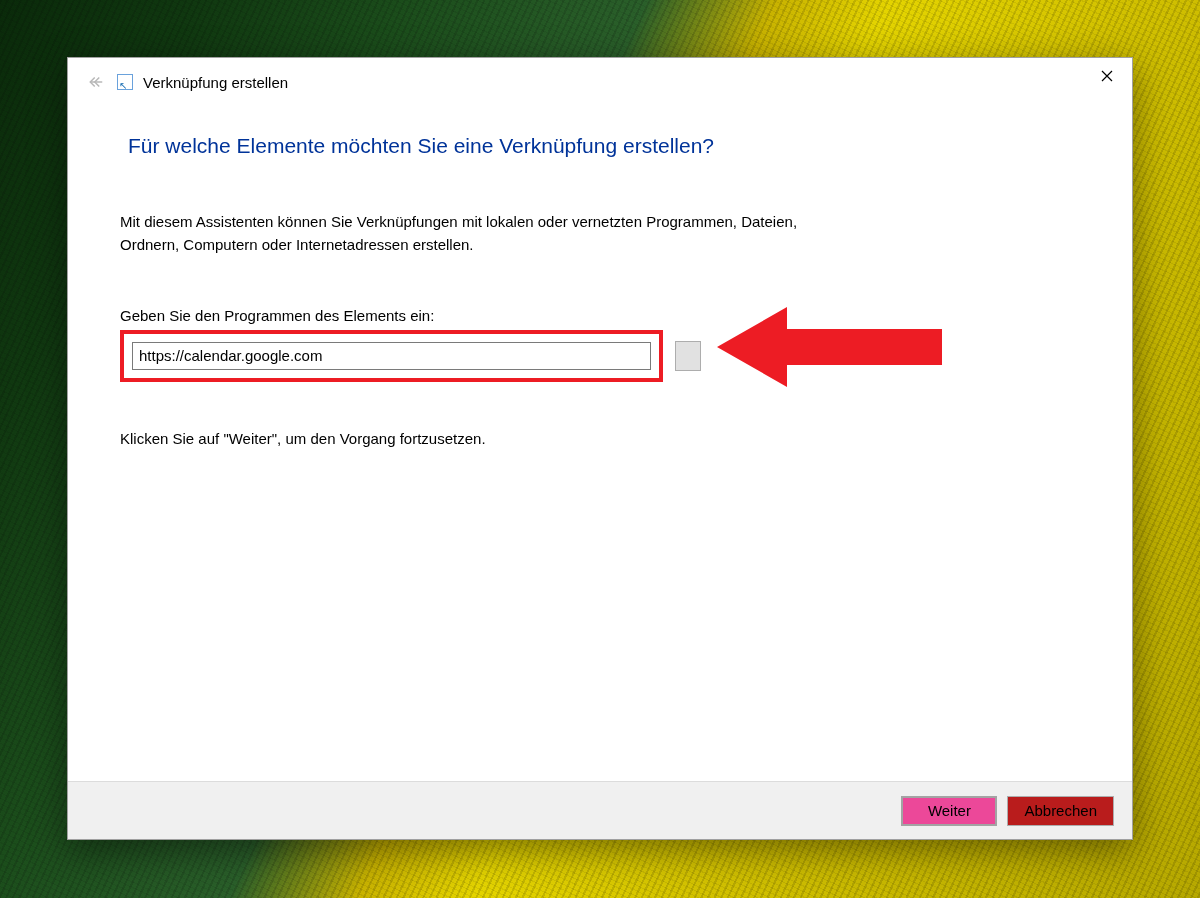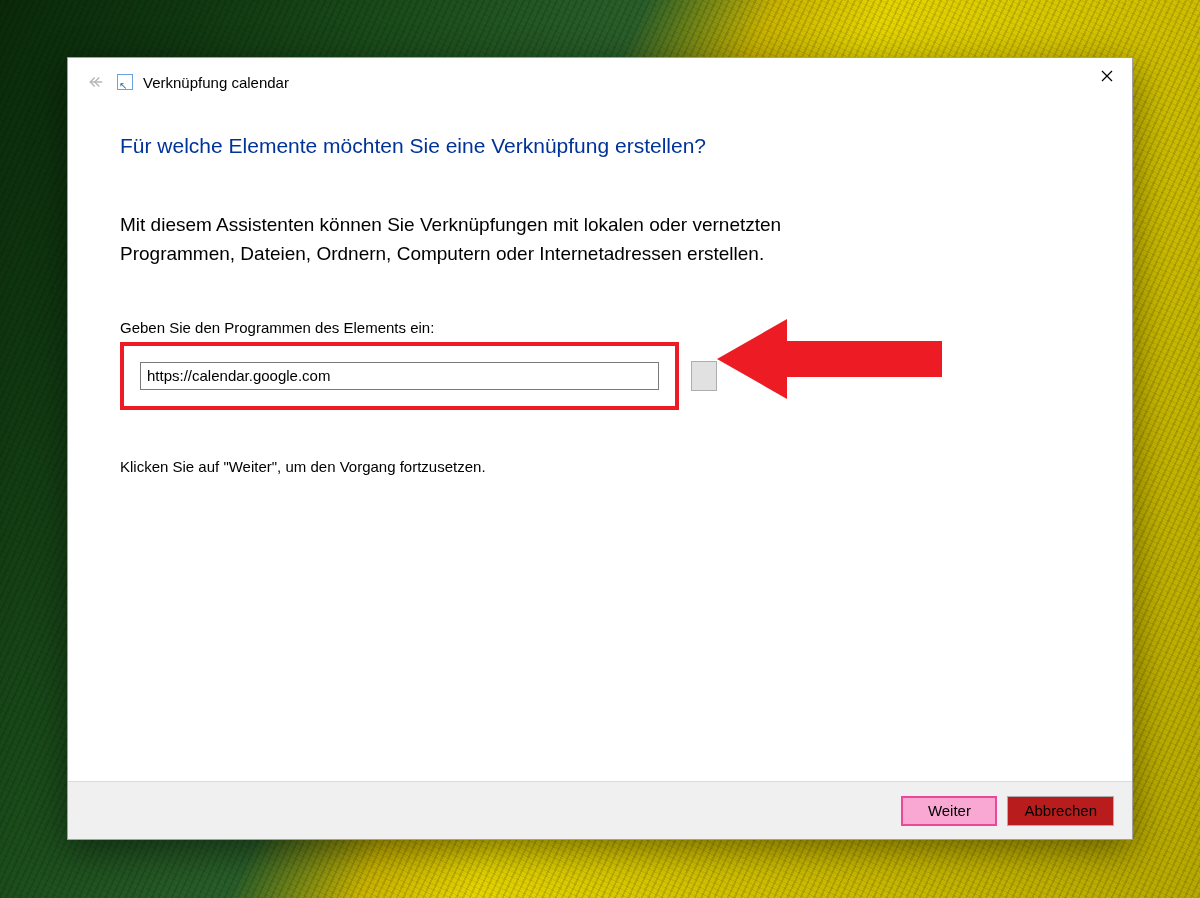--- a/index.html
+++ b/index.html
@@ -103,47 +103,47 @@
 
   .content {
     flex:1;
     padding: 20px 52px 0 52px;
   }
 
   .headline {
     color:#003399;
     font-size:21px;
     font-weight:400;
-    margin: 8px 0 52px 0;
+    margin: 8px 0 52px 8px;
   }
 
   .description {
     color:#000;
-    font-size:19px;
+    font-size:15px;
     line-height:1.55;
     max-width: 730px;
     margin-bottom: 50px;
   }
 
   .field-label {
     font-size:15px;
     margin-bottom: 6px;
   }
 
   .input-row {
     display:flex;
     align-items:center;
     gap:12px;
     margin-bottom: 48px;
     position: relative;
   }
 
   .highlight-wrap {
     border: 4px solid #ed1c24;
-    padding: 16px;
+    padding: 8px;
     display:inline-block;
   }
   .location-input {
     width: 519px;
     height: 28px;
     padding: 2px 6px;
     font-size:15px;
     font-family: inherit;
     border: 1px solid #7a7a7a;
     outline: none;
@@ -180,43 +180,43 @@
     min-width: 96px;
     height: 30px;
     padding: 0 16px;
     font-size: 15px;
     font-family: inherit;
     background:#b91c1c;
     border:1px solid #adadad;
     cursor:pointer;
   }
   .win-btn.primary {
-    border:2px solid #ec4899;
-    background:#f9a8d4;
+    border:2px solid #a3a3a3;
+    background:#ec4899;
     margin-left:48px;
   }
 </style>
 </head>
 <body>
 
 <div class="wallpaper"></div>
 
 <div class="dialog">
 
   <div class="titlebar">
     <span class="back-arrow">
       <svg viewBox="0 0 24 24" fill="none" stroke="currentColor" stroke-width="2">
         <path d="M15 6l-6 6 6 6"></path>
         <path d="M21 12H5" stroke-width="0"></path>
         <path d="M4 12h15" stroke="currentColor"></path>
         <path d="M9 6l-6 6 6 6"></path>
       </svg>
     </span>
     <span class="shortcut-glyph"></span>
-    <span class="title-text">Verknüpfung calendar</span>
+    <span class="title-text">Verknüpfung erstellen</span>
 
     <button class="close-btn" aria-label="close">
       <svg viewBox="0 0 12 12">
           <path d="M1 1 L11 11 M11 1 L1 11" stroke="currentColor" stroke-width="1.2"></path>
         </svg>
     </button>
   </div>
 
   <div class="content">
 

